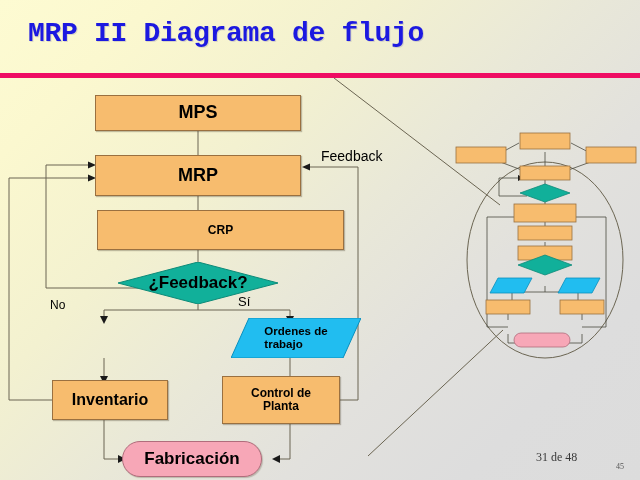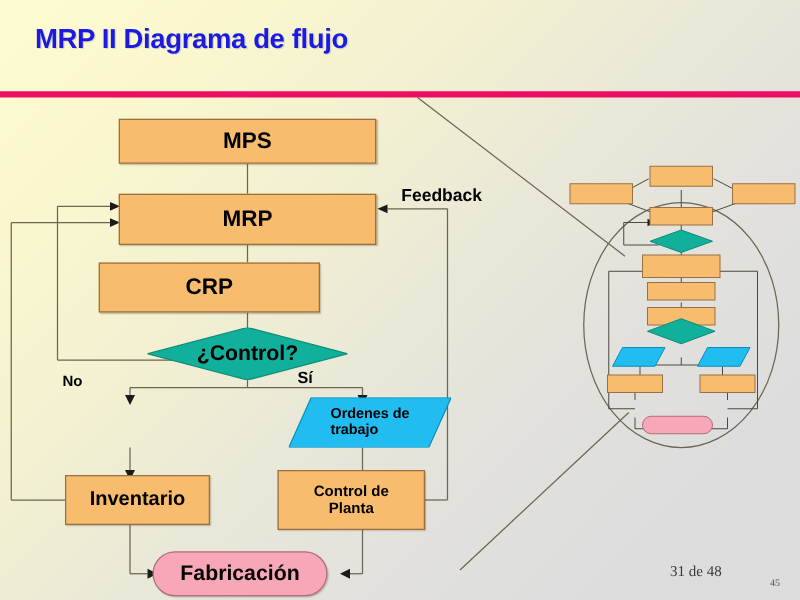--- a/index.html
+++ b/index.html
@@ -21,26 +21,27 @@
         #dddddd 84%,
         #dcdcdc 100%);
     font-family: "Liberation Sans", sans-serif;
   }
 
   
   #title {
     position: absolute;
     left: 28px;
     top: 18px;
-    font-size: 22px;
+    font-size: 28px;
     font-weight: bold;
     color: #1c19e0;
     letter-spacing: -0.3px;
     white-space: nowrap;
     text-shadow: 1px 1px 0 rgba(120,120,160,0.25);
+    font-family: Liberation Mono, monospace;
   }
   #title-rule {
     position: absolute;
     left: 0;
     top: 73px;
     width: 640px;
     height: 5px;
     background: #ef0d63;
   }
 
@@ -66,21 +67,21 @@
     border: 1px solid #b06d7c;
     border-radius: 18px;
     box-shadow: 1px 1px 1px rgba(90,80,60,0.3);
   }
   .diamond-wrap { position: absolute; }
   .para-wrap { position: absolute; }
 
   
   .label {
     position: absolute;
-    font-weight: bold;
+    font-weight: normal;
     color: #000;
     white-space: nowrap;
   }
 
   
   #callout { position: absolute; left: 0; top: 0; width: 640px; height: 480px; pointer-events: none; }
 
   
   #footer-count {
     position: absolute;
@@ -222,27 +223,27 @@
       <polygon points="290,384 286,376 294,376"></polygon>
       <polygon points="126,459 118,455 118,463"></polygon>
       <polygon points="272,459 280,455 280,463"></polygon>
     </g>
   </svg>
 
   <div class="node rect" style="left:95px;  top:95px;  width:206px; height:36px; font-size:18px;">MPS</div>
 
   <div class="node rect" style="left:95px;  top:155px; width:206px; height:41px; font-size:18px;">MRP</div>
 
-  <div class="node rect" style="left:79px;  top:210px; width:177px; height:40px; font-size:18px;">CRP</div>
+  <div class="node rect" style="left:97px;  top:210px; width:247px; height:40px; font-size:12px;">CRP</div>
 
   <div class="diamond-wrap" style="left:118px; top:262px; width:160px; height:42px;">
     <svg width="160" height="42" style="position:absolute;left:0;top:0;">
       <polygon points="80,0 160,21 80,42 0,21" fill="#11b09a" stroke="#0d8a78" stroke-width="1"></polygon>
     </svg>
-    <div style="position:absolute;left:0;top:0;width:160px;height:42px;display:flex;align-items:center;justify-content:center;font-size:17px;font-weight:bold;color:#000;">¿Control?</div>
+    <div style="position:absolute;left:0;top:0;width:160px;height:42px;display:flex;align-items:center;justify-content:center;font-size:17px;font-weight:bold;color:#000;">¿Feedback?</div>
   </div>
 
 
   <div class="para-wrap" style="left:231px; top:318px; width:130px; height:40px;">
     <svg width="130" height="40" style="position:absolute;left:0;top:0;">
       <polygon points="18,0 130,0 112,40 0,40" fill="#21bdf0" stroke="#0a8fbd" stroke-width="1"></polygon>
     </svg>
     <div style="position:absolute;left:0;top:0;width:130px;height:40px;display:flex;align-items:center;justify-content:center;font-size:11.5px;font-weight:bold;color:#000;white-space:pre-line;line-height:1.15;">Ordenes de
 trabajo</div>
   </div>

